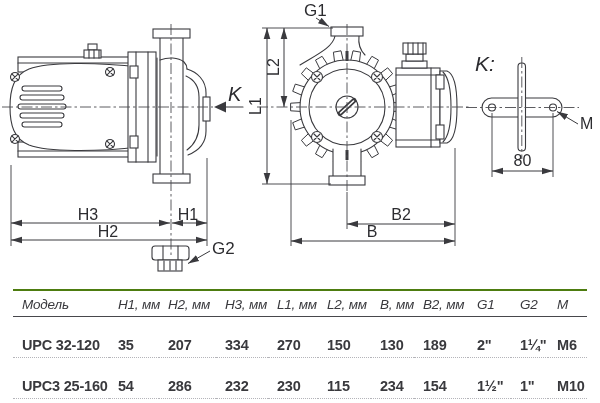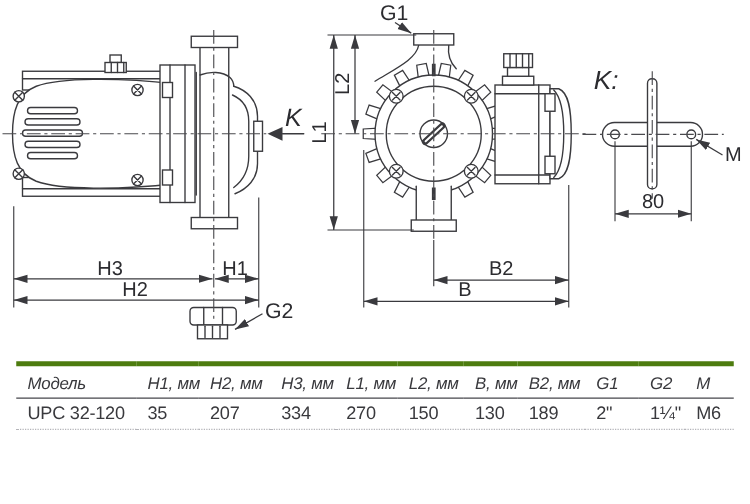--- a/index.html
+++ b/index.html
@@ -12,24 +12,24 @@
   svg .cl{stroke:#4a4a4e;stroke-width:0.9;fill:none;stroke-dasharray:11 3 2.5 3;}
   svg .dim{stroke:#3a3a3e;stroke-width:1;fill:none;}
   svg .ext{stroke:#3a3a3e;stroke-width:0.9;fill:none;}
   svg .t{font-family:"Liberation Sans",sans-serif;fill:#2c2c30;font-size:16px;}
   svg .t17{font-size:17px;}
   svg .tk{font-size:20px;font-style:italic;}
   svg .thick{stroke:#3a3a3e;stroke-width:3;}
   .spec-table{position:absolute;left:13px;top:289px;width:574px;border-collapse:collapse;
               table-layout:fixed;color:#39393d;}
   .spec-table th{font-style:italic;font-weight:normal;font-size:13.5px;text-align:left;
-              padding:6px 0 4px 9px;border-top:4px solid #4d7c0f;border-bottom:1.4px solid #47474c;
+              padding:6px 0 4px 9px;border-top:2px solid #4d7c0f;border-bottom:1.4px solid #47474c;
               letter-spacing:-0.2px;white-space:nowrap;}
-  .spec-table td{font-size:14.5px;padding:4px 0 4px 9px;border-bottom:1.2px dotted #b4b4b9;
-              letter-spacing:-0.2px;white-space:nowrap;}
+  .spec-table td{font-size:14.5px;padding:20px 0 4px 9px;border-bottom:1.2px dotted #b4b4b9;
+              letter-spacing:-0.2px;white-space:nowrap;font-weight:bold;}
 </style>
 </head>
 <body>
 
 <div id="stage">
 
 <svg width="600" height="290" viewBox="0 0 600 290">
   <defs>
     <marker id="ah" markerUnits="userSpaceOnUse" markerWidth="12" markerHeight="10" refX="11" refY="4.5" orient="auto-start-reverse">
       <path d="M11,4.5 L0,1.2 L0,7.8 Z" fill="#3a3a3e"></path>
@@ -306,16 +306,29 @@
       <td>207</td>
       <td>334</td>
       <td>270</td>
       <td>150</td>
       <td>130</td>
       <td>189</td>
       <td>2"</td>
       <td>1¼"</td>
       <td>M6</td>
     </tr>
+    <tr>
+      <td>UPC3 25-160</td>
+      <td>54</td>
+      <td>286</td>
+      <td>232</td>
+      <td>230</td>
+      <td>115</td>
+      <td>234</td>
+      <td>154</td>
+      <td>1½"</td>
+      <td>1"</td>
+      <td>M10</td>
+    </tr>
   </tbody>
 </table>
 
 </div>
 
 </body></html>

